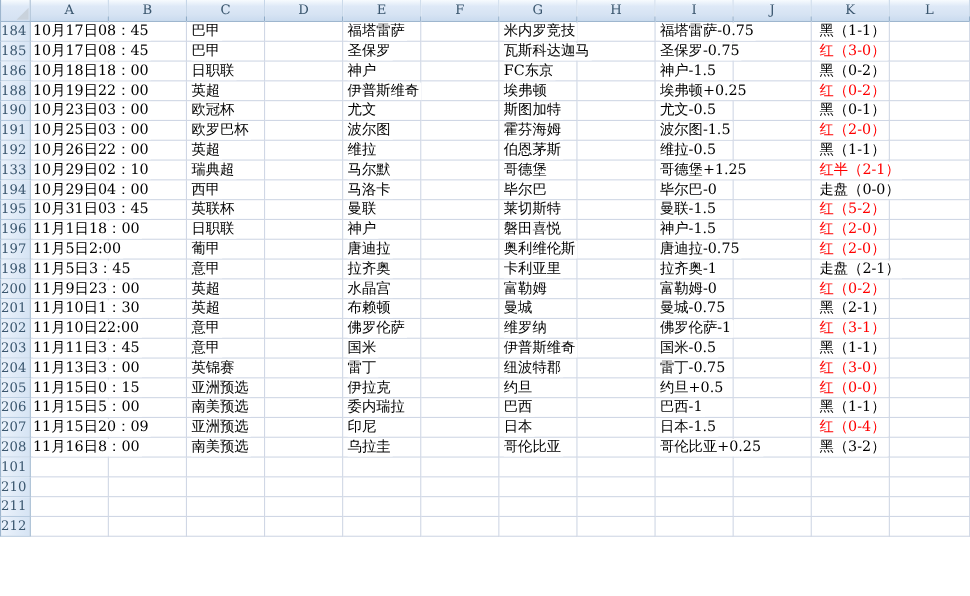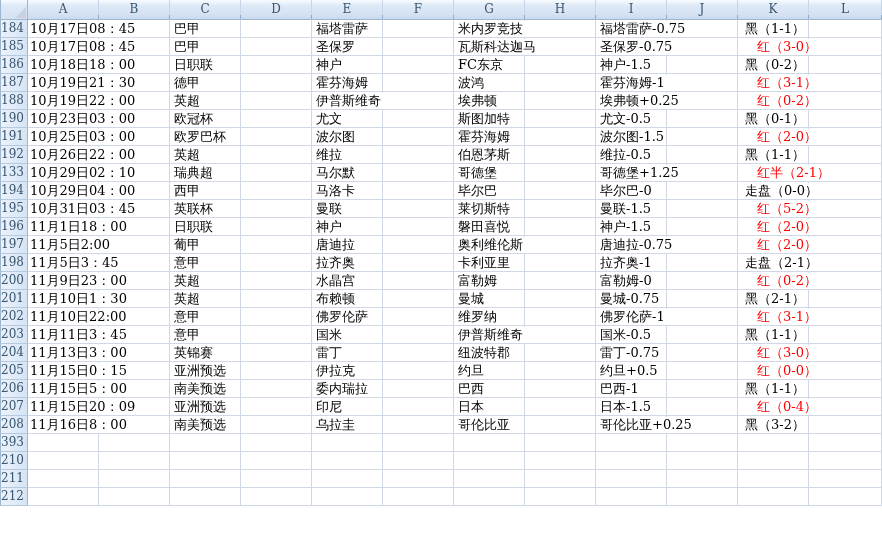--- a/index.html
+++ b/index.html
@@ -56,21 +56,21 @@
     vertical-align:middle;overflow:visible;
     padding-left:2px;line-height:17px;
   }
   td.colC,td.colE,td.colG,td.colI{padding-left:4px;}
   td.colK{padding-left:7px;}
   
   .t{
     position:relative;z-index:2;display:inline-block;
     background:#fff;white-space:nowrap;line-height:16px;padding-right:2px;
   }
-  .red{color:#FF0000;margin-left:12px;}
+  .red{color:#FF0000;}
 </style>
 </head>
 <body>
 
 <table>
   <colgroup>
     <col style="width:28px">
     <col style="width:71px">
       <col style="width:71px">
       <col style="width:71px">
@@ -143,35 +143,20 @@
         <td class="c colE"><span class="t">神户</span></td>
         <td class="c colF"></td>
         <td class="c colG"><span class="t">FC东京</span></td>
         <td class="c colH"></td>
         <td class="c colI"><span class="t">神户-1.5</span></td>
         <td class="c colJ"></td>
         <td class="c colK"><span class="t">黑（0-2）</span></td>
         <td class="c colL"></td>
       </tr>
       <tr>
-        <th class="rh">187</th>
-        <td class="c colA"><span class="t">10月19日21：30</span></td>
-        <td class="c colB"></td>
-        <td class="c colC"><span class="t">德甲</span></td>
-        <td class="c colD"></td>
-        <td class="c colE"><span class="t">霍芬海姆</span></td>
-        <td class="c colF"></td>
-        <td class="c colG"><span class="t">波鸿</span></td>
-        <td class="c colH"></td>
-        <td class="c colI"><span class="t">霍芬海姆-1</span></td>
-        <td class="c colJ"></td>
-        <td class="c colK"><span class="t red">红（3-1）</span></td>
-        <td class="c colL"></td>
-      </tr>
-      <tr>
         <th class="rh">188</th>
         <td class="c colA"><span class="t">10月19日22：00</span></td>
         <td class="c colB"></td>
         <td class="c colC"><span class="t">英超</span></td>
         <td class="c colD"></td>
         <td class="c colE"><span class="t">伊普斯维奇</span></td>
         <td class="c colF"></td>
         <td class="c colG"><span class="t">埃弗顿</span></td>
         <td class="c colH"></td>
         <td class="c colI"><span class="t">埃弗顿+0.25</span></td>
@@ -443,21 +428,21 @@
         <td class="c colE"><span class="t">乌拉圭</span></td>
         <td class="c colF"></td>
         <td class="c colG"><span class="t">哥伦比亚</span></td>
         <td class="c colH"></td>
         <td class="c colI"><span class="t">哥伦比亚+0.25</span></td>
         <td class="c colJ"></td>
         <td class="c colK"><span class="t">黑（3-2）</span></td>
         <td class="c colL"></td>
       </tr>
       <tr>
-        <th class="rh">393</th>
+        <th class="rh">101</th>
         <td class="c colA"></td>
         <td class="c colB"></td>
         <td class="c colC"></td>
         <td class="c colD"></td>
         <td class="c colE"></td>
         <td class="c colF"></td>
         <td class="c colG"></td>
         <td class="c colH"></td>
         <td class="c colI"></td>
         <td class="c colJ"></td>

